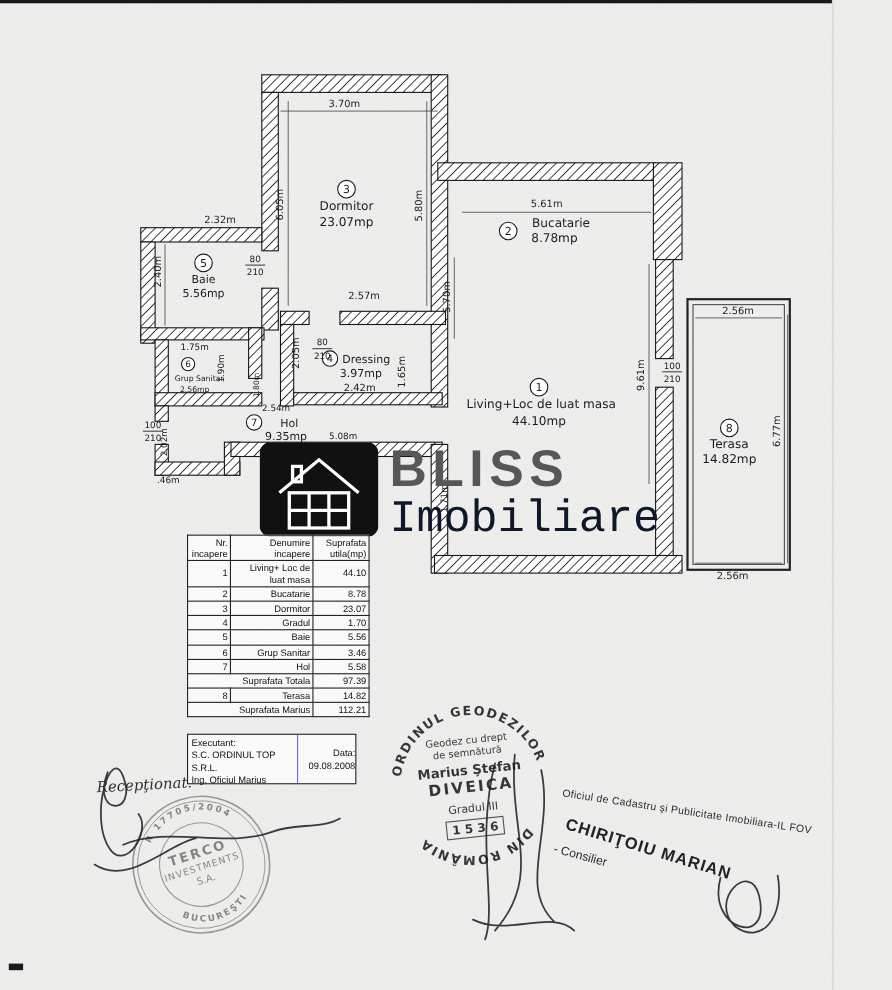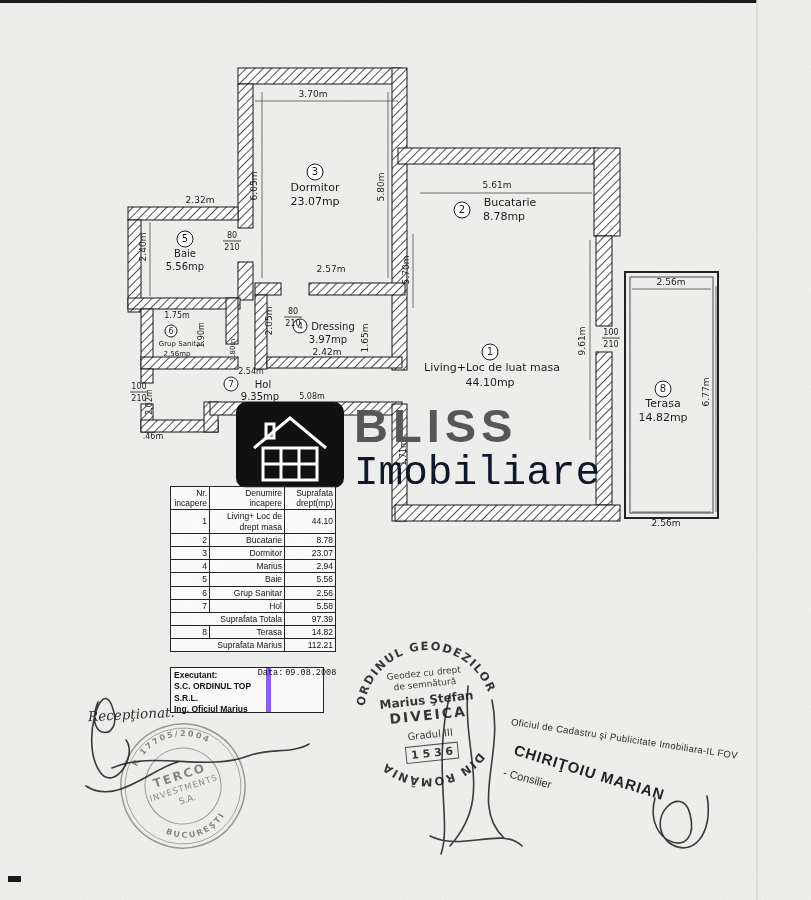--- a/index.html
+++ b/index.html
@@ -19,22 +19,22 @@
   .brand{font-size:47px;font-weight:bold;color:#575757;letter-spacing:5px;line-height:1;}
   .brand-sub{font-family:Liberation Mono, monospace;font-size:41px;color:#0f172a;line-height:1;margin-top:4px;}
 
   .area-table{position:absolute;left:170px;top:486px;border-collapse:collapse;font-size:8.5px;color:#111;
               background:rgba(255,255,255,.7);}
   .area-table th,.area-table td{border:1px solid #222;padding:1px 2px;text-align:right;font-weight:normal;line-height:1.2;}
   .area-table th:nth-child(1){width:34px}.area-table th:nth-child(2){width:70px}.area-table th:nth-child(3){width:46px}
 
   .exec-box{position:absolute;left:170px;top:667px;width:154px;height:46px;border:1px solid #222;display:flex;
             font-size:8.5px;color:#111;background:rgba(255,255,255,.7);box-sizing:border-box;}
-  .exec-left{flex:1;border-right:5px solid #8b5cf6;padding:2px 3px;line-height:1.35;font-weight:bold;}
-  .exec-right{width:52px;display:flex;flex-direction:row;justify-content:center;align-items:flex-start;gap:2px;font-family:Liberation Mono, monospace;}
+  .exec-left{flex:1;border-right:1px solid #8b5cf6;padding:2px 3px;line-height:1.35;}
+  .exec-right{width:52px;display:flex;flex-direction:column;justify-content:center;align-items:flex-end;gap:2px;}
 
   .receptionat{position:absolute;left:88px;top:706px;font-family:"DejaVu Serif","Liberation Serif",serif;
                font-style:italic;font-size:13.5px;color:#2e2e2e;transform:rotate(-3deg);}
 
   .ocpi-office{position:absolute;left:512px;top:716px;font-size:9.5px;color:#2b2b2b;transform:rotate(8.5deg);
                transform-origin:left top;letter-spacing:.3px;white-space:nowrap;}
   .ocpi-name{position:absolute;left:517px;top:741px;font-size:15px;font-weight:bold;color:#222;
              transform:rotate(17deg);transform-origin:left top;letter-spacing:1px;white-space:nowrap;}
   .ocpi-title{position:absolute;left:505px;top:766px;font-size:11px;color:#2b2b2b;transform:rotate(15deg);
               transform-origin:left top;}
@@ -269,53 +269,53 @@
     <div class="brand">BLISS</div>
     <div class="brand-sub">Imobiliare</div>
   </div>
 </div>
 
 <table class="area-table">
   <thead>
     <tr>
       <th>Nr. incapere</th>
       <th>Denumire incapere</th>
-      <th>Suprafata drept(mp)</th>
+      <th>Suprafata utila(mp)</th>
     </tr>
   </thead>
   <tbody id="area-rows">
         <tr>
           <td>1</td>
-          <td>Living+ Loc de drept masa</td>
+          <td>Living+ Loc de luat masa</td>
           <td>44.10</td>
         </tr>
         <tr>
           <td>2</td>
           <td>Bucatarie</td>
           <td>8.78</td>
         </tr>
         <tr>
           <td>3</td>
           <td>Dormitor</td>
           <td>23.07</td>
         </tr>
         <tr>
           <td>4</td>
-          <td>Marius</td>
-          <td>2.94</td>
+          <td>Gradul</td>
+          <td>1.70</td>
         </tr>
         <tr>
           <td>5</td>
           <td>Baie</td>
           <td>5.56</td>
         </tr>
         <tr>
           <td>6</td>
           <td>Grup Sanitar</td>
-          <td>2.56</td>
+          <td>3.46</td>
         </tr>
         <tr>
           <td>7</td>
           <td>Hol</td>
           <td>5.58</td>
         </tr>
         <tr>
           <td colspan="2">Suprafata Totala</td>
           <td>97.39</td>
         </tr>

